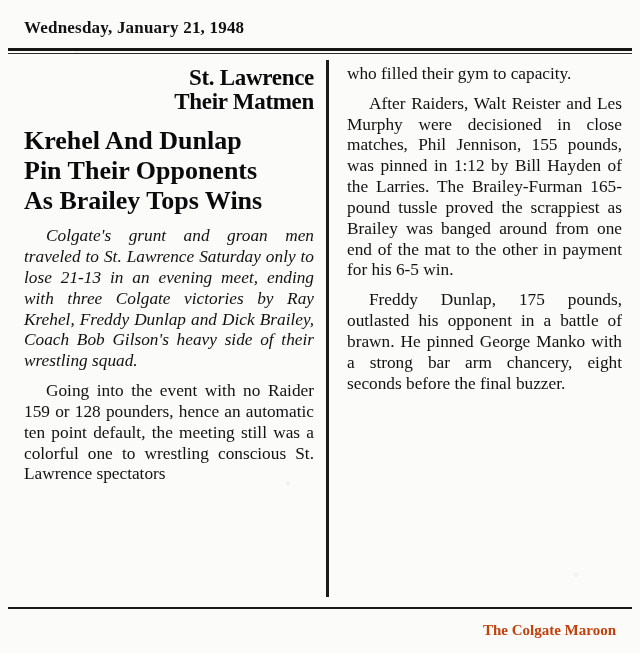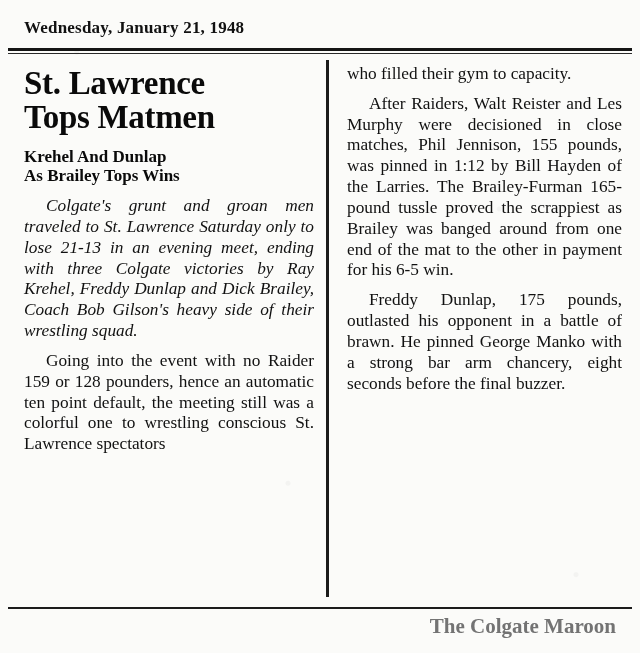--- a/index.html
+++ b/index.html
@@ -86,32 +86,33 @@
   }
   .col-right {
     flex: 1;
     padding-left: 18px;
     padding-right: 10px;
   }
 
   .headline {
     font-family: "Liberation Serif", serif;
     font-weight: bold;
-    font-size: 33px;
+    font-size: 23px;
     line-height: 1.04;
     letter-spacing: -0.3px;
     margin: 2px 0 2px 0;
     color: #0a0a0a;
+    text-align: right;
   }
   .headline div { white-space: nowrap; }
 
   .subhead {
     font-family: "Liberation Serif", serif;
     font-weight: bold;
-    font-size: 17px;
+    font-size: 26px;
     line-height: 1.16;
     margin: 12px 0 2px 0;
     color: #0a0a0a;
   }
   .subhead div { white-space: nowrap; }
 
   p.body {
     font-family: "Liberation Serif", serif;
     font-size: 17.3px;
     line-height: 1.205;
@@ -132,42 +133,43 @@
     bottom: 44px;
     height: 2px;
     background: #1b1b1b;
   }
   .footer {
     position: absolute;
     right: 24px;
     bottom: 14px;
     font-family: "Liberation Serif", serif;
     font-weight: bold;
-    font-size: 21px;
-    color: #737373;
+    font-size: 15px;
+    color: #c2410c;
   }
 </style>
 </head>
 <body>
 
 <div class="page">
 
   <div class="dateline">Wednesday, January 21, 1948</div>
   <div class="rule-top"></div>
   <div class="rule-top2"></div>
 
   <div class="cols">
 
     <div class="col col-left">
       <div class="headline">
         <div>St. Lawrence</div>
-        <div>Tops Matmen</div>
+        <div>Their Matmen</div>
       </div>
       <div class="subhead">
         <div>Krehel And Dunlap</div>
+        <div>Pin Their Opponents</div>
         <div>As Brailey Tops Wins</div>
       </div>
       <p class="body first">Colgate's grunt and groan men traveled to St. Lawrence Saturday only to lose 21-13 in an evening meet, ending with three Colgate victories by Ray Krehel, Freddy Dunlap and Dick Brailey, Coach Bob Gilson's heavy side of their wrestling squad.</p>
       <p class="body">Going into the event with no Raider 159 or 128 pounders, hence an automatic ten point default, the meeting still was a colorful one to wrestling conscious St. Lawrence spectators</p>
     </div>
 
     <div class="col-divider"></div>
 
     <div class="col col-right">
       <p class="body nofirstindent">who filled their gym to capacity.</p>

